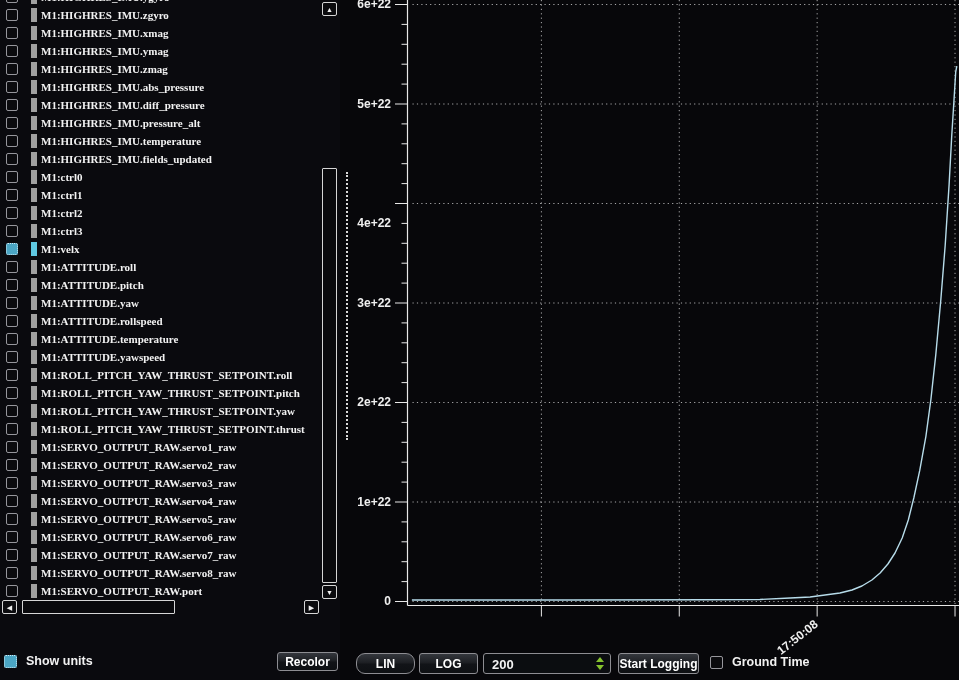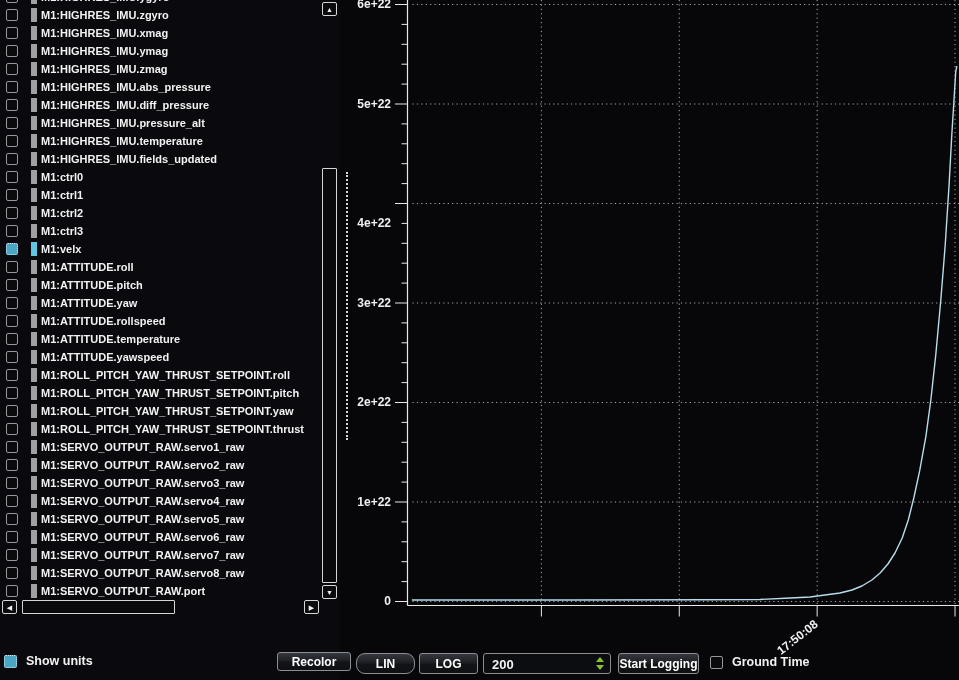--- a/index.html
+++ b/index.html
@@ -1,21 +1,21 @@
 <!DOCTYPE html>
 <html><head>
 <meta charset="utf-8">
 <style>
   html,body{margin:0;padding:0;background:#060609;}
   .screen{position:relative;width:959px;height:680px;background:#07070a;overflow:hidden;
           font-family:"Liberation Sans",sans-serif;color:#f2f2f2;}
   
   .left-panel{position:absolute;left:0;top:0;width:340px;height:680px;background:#0a0a0e;}
   .curve-list{position:absolute;left:0;top:-12px;width:320px;height:612px;overflow:hidden;}
-  .list-row{display:flex;align-items:center;height:18px;}
+  .list-row{display:flex;align-items:center;height:18px;font-family:Liberation Serif, serif;}
   .cb{box-sizing:border-box;width:12px;height:12px;margin-left:6px;border:1px solid #96969c;
       background:#0b0b0e;border-radius:2px;flex:0 0 auto;}
   .cb.checked{background:#4ba6c4;border:1px dotted #cfeaf4;}
   .bar{width:6px;height:14px;margin-left:13px;flex:0 0 auto;}
   .row-label{margin-left:4px;font-size:11px;font-weight:700;white-space:nowrap;letter-spacing:0;}
   
   .scroll-btn{position:absolute;box-sizing:border-box;width:15px;height:14px;border:1px solid #d6d6d6;
       border-radius:2px;background:#0b0b0e;display:flex;align-items:center;justify-content:center;
       font-size:7px;line-height:7px;color:#f0f0f0;}
   .vthumb{position:absolute;box-sizing:border-box;border:1px solid #d6d6d6;background:#09090c;border-radius:1px;}
@@ -249,21 +249,21 @@
 
     <div class="check-line" style="left:4px;top:684px;align-items:center;">
       <span class="cb"></span>
       <span class="check-label">Short names</span>
     </div>
     <div class="check-line" style="left:4px;top:654px;">
       <span class="cb checked"></span>
       <span class="check-label">Show units</span>
     </div>
 
-    <div class="btn" style="left:277px;top:652px;width:74px;height:19px;">
+    <div class="btn" style="left:277px;top:652px;width:61px;height:19px;">
       <span>Recolor</span>
     </div>
   </div>
 
   <div class="splitter"></div>
 
   <svg class="plot-svg" id="plot-svg" width="959" height="680">
       <line x1="395" y1="4.5" x2="407.5" y2="4.5" stroke="#e8e8e8" stroke-width="1"></line>
       <line x1="412.5" y1="4.5" x2="959" y2="4.5" stroke="rgba(255,255,255,0.65)" stroke-width="1" stroke-dasharray="1.2 3.2"></line>
       <line x1="401.5" y1="24.4" x2="407.5" y2="24.4" stroke="#e8e8e8" stroke-width="1"></line>

